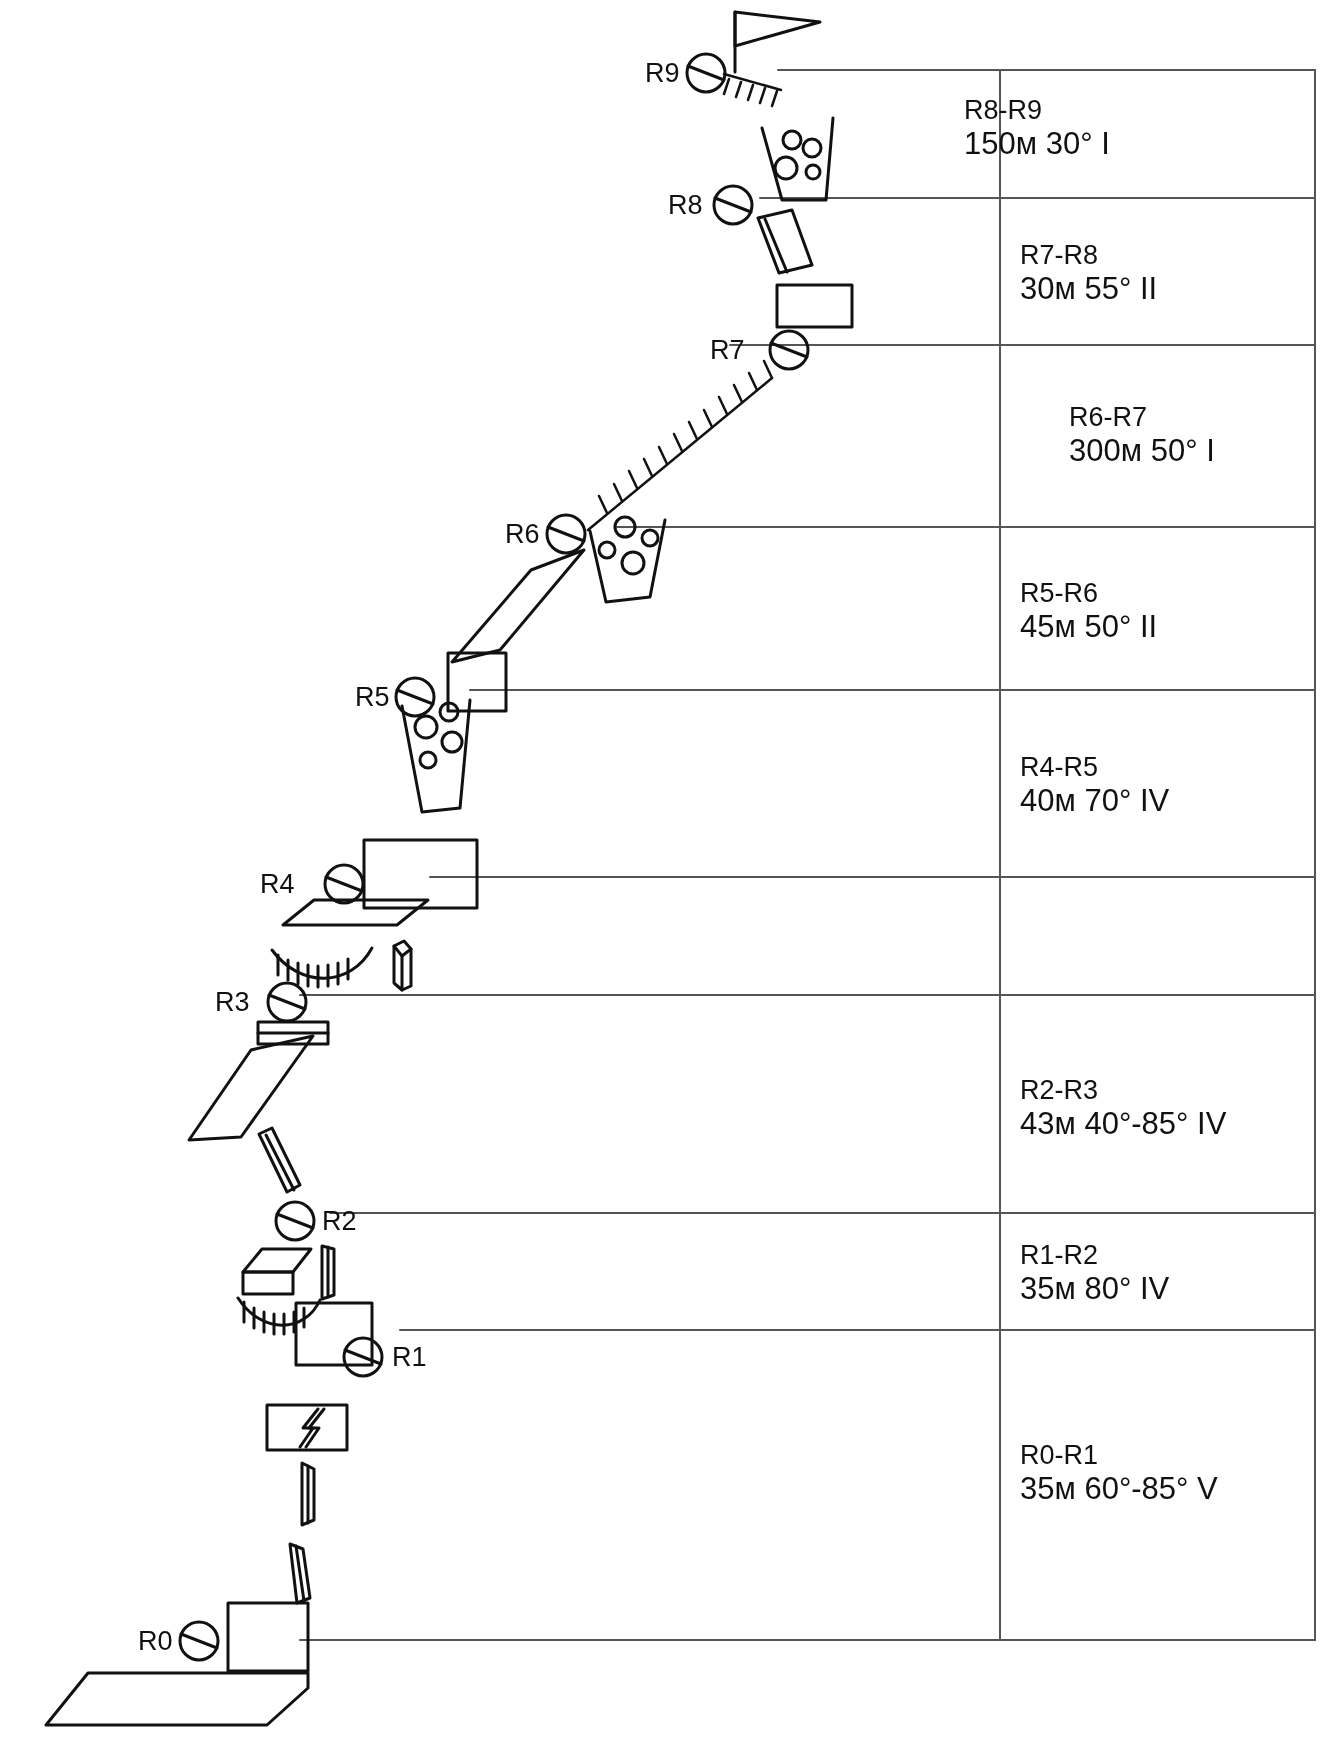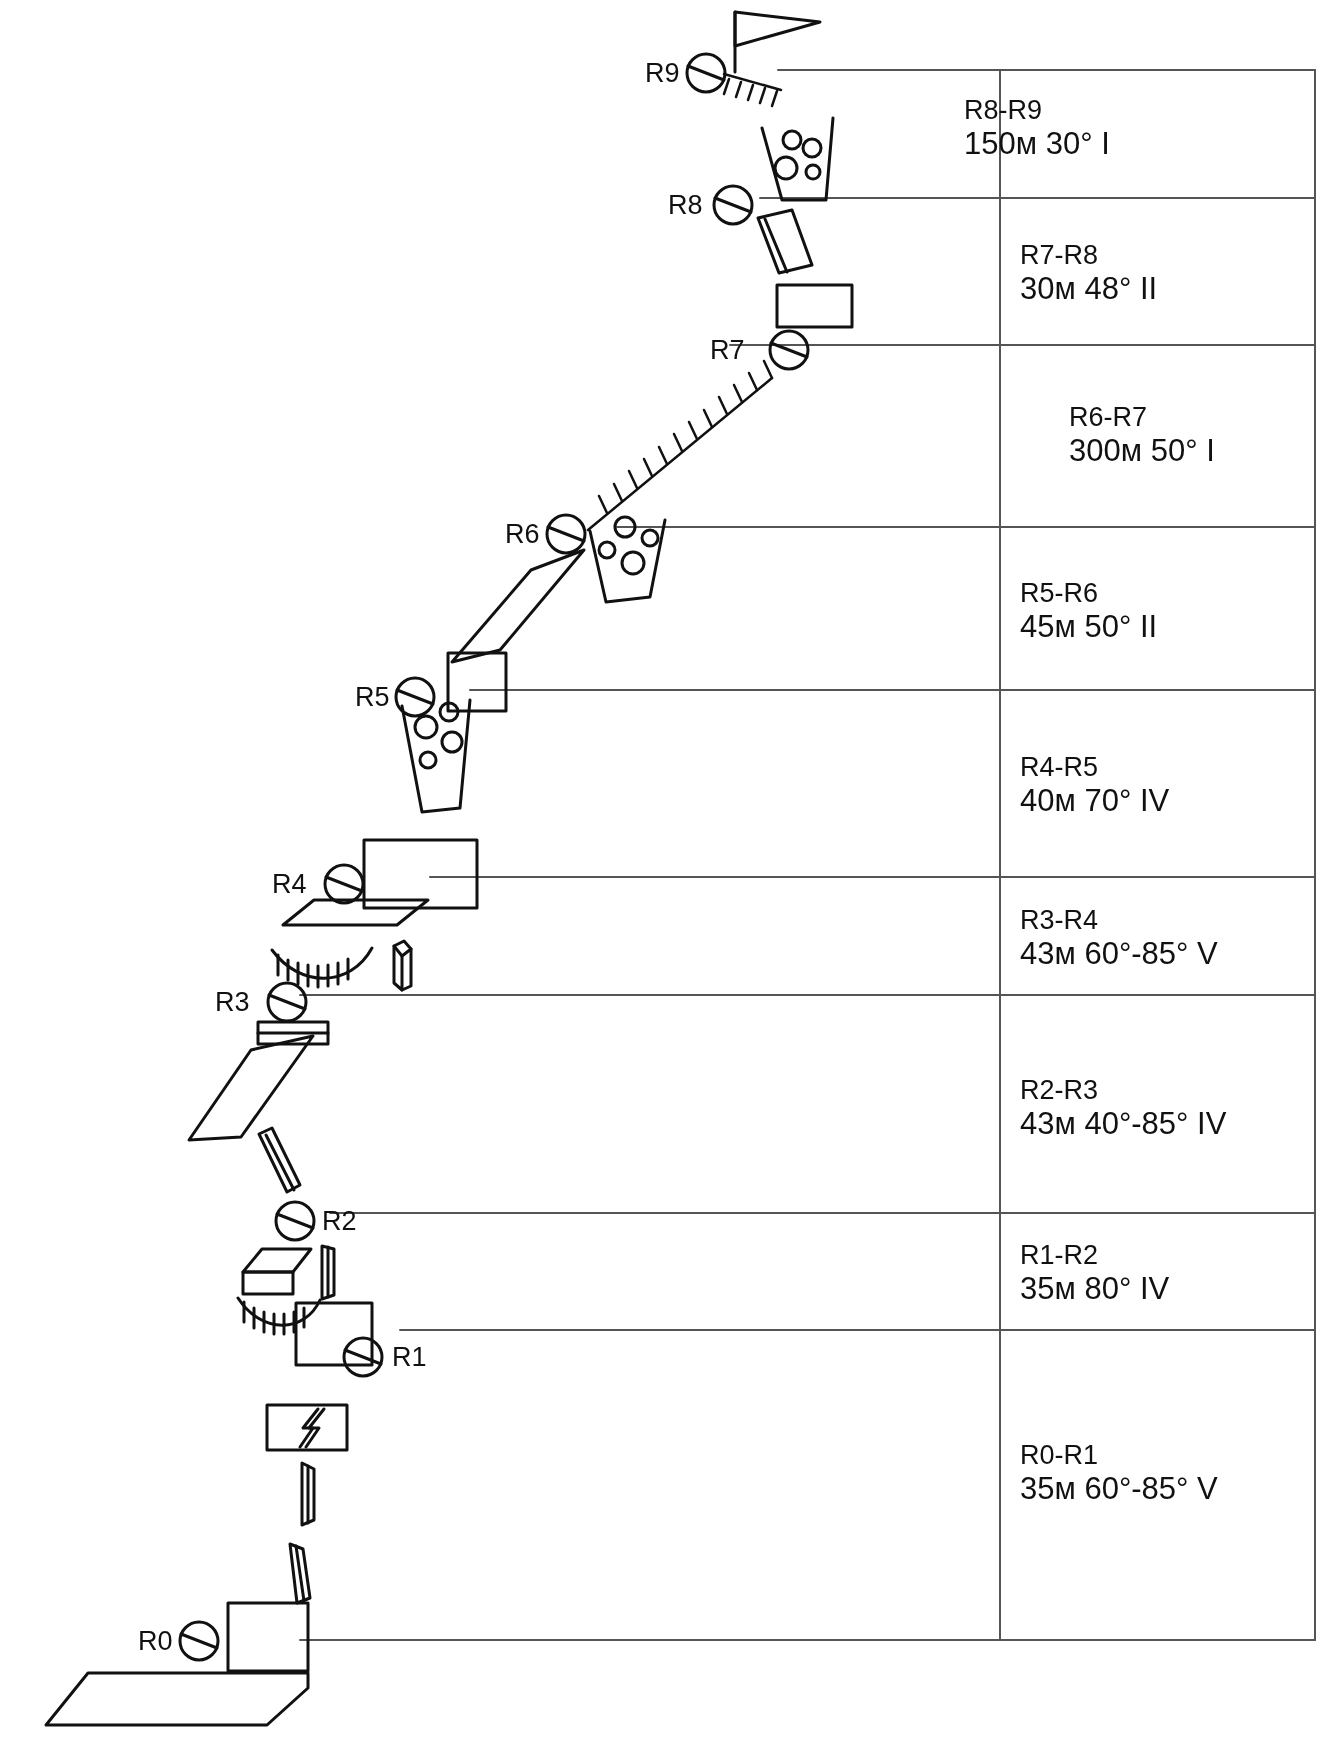--- a/index.html
+++ b/index.html
@@ -254,55 +254,51 @@
       </g>
 
     </g>
   </svg>
 
   <div class="node-label" style="left:645px; top:58px;">R9</div>
   <div class="node-label" style="left:668px; top:190px;">R8</div>
   <div class="node-label" style="left:710px; top:335px;">R7</div>
   <div class="node-label" style="left:505px; top:519px;">R6</div>
   <div class="node-label" style="left:355px; top:682px;">R5</div>
-  <div class="node-label" style="left:272px; top:869px;text-align:center;">R4</div>
+  <div class="node-label" style="left:260px; top:869px;text-align:center;">R4</div>
   <div class="node-label" style="left:215px; top:987px;">R3</div>
   <div class="node-label" style="left:322px; top:1206px;">R2</div>
   <div class="node-label" style="left:392px; top:1342px;">R1</div>
   <div class="node-label" style="left:138px; top:1626px;">R0</div>
 
   <div class="seg-row" style="left:964px; top:95px;">
     <div class="seg-line1">R8-R9</div>
     <div class="seg-line2">150м 30°  I</div>
   </div>
 
   <div class="seg-row" style="left:1020px; top:240px;">
     <div class="seg-line1">R7-R8</div>
-    <div class="seg-line2">30м 48°  II</div>
+    <div class="seg-line2">30м 55°  II</div>
   </div>
 
   <div class="seg-row" style="left:1069px; top:402px;">
     <div class="seg-line1">R6-R7</div>
     <div class="seg-line2">300м 50°  I</div>
   </div>
 
   <div class="seg-row" style="left:1020px; top:578px;">
     <div class="seg-line1">R5-R6</div>
     <div class="seg-line2">45м 50°  II</div>
   </div>
 
   <div class="seg-row" style="left:1020px; top:752px;">
     <div class="seg-line1">R4-R5</div>
     <div class="seg-line2">40м 70°  IV</div>
   </div>
 
-  <div class="seg-row" style="left:1020px; top:905px;">
-    <div class="seg-line1">R3-R4</div>
-    <div class="seg-line2">43м 60°-85°  V</div>
-  </div>
 
   <div class="seg-row" style="left:1020px; top:1075px;">
     <div class="seg-line1">R2-R3</div>
     <div class="seg-line2">43м 40°-85°  IV</div>
   </div>
 
   <div class="seg-row" style="left:1020px; top:1240px;">
     <div class="seg-line1">R1-R2</div>
     <div class="seg-line2">35м 80°  IV</div>
   </div>

